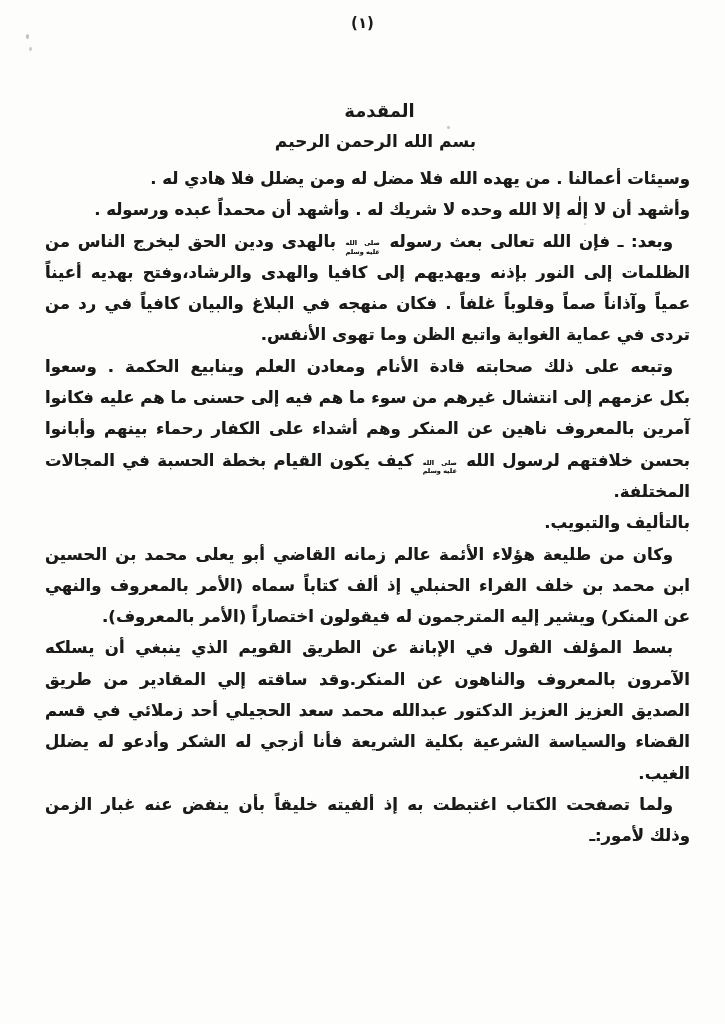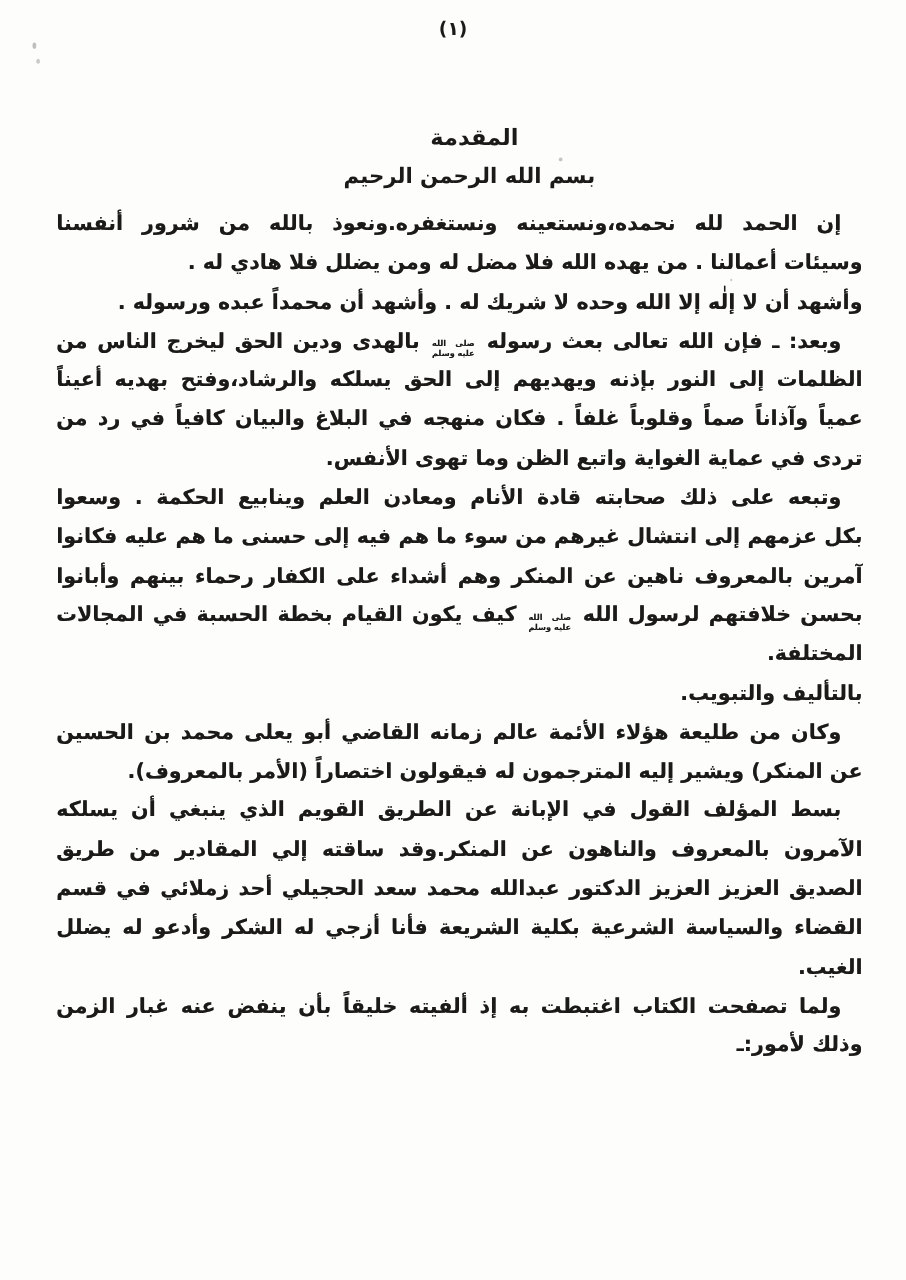--- a/index.html
+++ b/index.html
@@ -89,44 +89,44 @@
 </style>
 </head>
 <body>
 
 <div class="page">
   <div class="page-number">(١)</div>
   <h1 class="section-title">المقدمة</h1>
   <div class="basmala">بسم الله الرحمن الرحيم</div>
   <div class="body-text" id="body-text">
       <div class="para">
-        <div class="line full indent">إن الحمد لله نحمده،ونستعينه ونستغفره.ونعوذ بالله من شرور أنفسنا</div>
         <div class="line last">وسيئات أعمالنا . من يهده الله فلا مضل له ومن يضلل فلا هادي له .</div>
       </div>
       <div class="para">
         <div class="line last">وأشهد أن لا إلٰه إلا الله وحده لا شريك له . وأشهد أن محمداً عبده ورسوله .</div>
       </div>
       <div class="para">
         <div class="line full indent">وبعد: ـ فإن الله تعالى بعث رسوله <span class="pbuh"><span>صلى الله</span><span>عليه وسلم</span></span> بالهدى ودين الحق ليخرج الناس من</div>
-        <div class="line full">الظلمات إلى النور بإذنه ويهديهم إلى الحق يسلكه والرشاد،وفتح بهديه أعيناً</div>
+        <div class="line full">الظلمات إلى النور بإذنه ويهديهم إلى كافيا والهدى والرشاد،وفتح بهديه أعيناً</div>
         <div class="line full">عمياً وآذاناً صماً وقلوباً غلفاً . فكان منهجه في البلاغ والبيان كافياً في رد من</div>
         <div class="line last">تردى في عماية الغواية واتبع الظن وما تهوى الأنفس.</div>
       </div>
       <div class="para">
         <div class="line full indent">وتبعه على ذلك صحابته قادة الأنام ومعادن العلم وينابيع الحكمة . وسعوا</div>
         <div class="line full">بكل عزمهم إلى انتشال غيرهم من سوء ما هم فيه إلى حسنى ما هم عليه فكانوا</div>
         <div class="line full">آمرين بالمعروف ناهين عن المنكر وهم أشداء على الكفار رحماء بينهم وأبانوا</div>
         <div class="line full">بحسن خلافتهم لرسول الله <span class="pbuh"><span>صلى الله</span><span>عليه وسلم</span></span> كيف يكون القيام بخطة الحسبة في المجالات</div>
         <div class="line last">المختلفة.</div>
       </div>
       <div class="para">
         <div class="line last">بالتأليف والتبويب.</div>
       </div>
       <div class="para">
         <div class="line full indent">وكان من طليعة هؤلاء الأئمة عالم زمانه القاضي أبو يعلى محمد بن الحسين</div>
+        <div class="line full">ابن محمد بن خلف الفراء الحنبلي إذ ألف كتاباً سماه (الأمر بالمعروف والنهي</div>
         <div class="line last">عن المنكر) ويشير إليه المترجمون له فيقولون اختصاراً (الأمر بالمعروف).</div>
       </div>
       <div class="para">
         <div class="line full indent">بسط المؤلف القول في الإبانة عن الطريق القويم الذي ينبغي أن يسلكه</div>
         <div class="line full">الآمرون بالمعروف والناهون عن المنكر.وقد ساقته إلي المقادير من طريق</div>
         <div class="line full">الصديق العزيز العزيز الدكتور عبدالله محمد سعد الحجيلي أحد زملائي في قسم</div>
         <div class="line full">القضاء والسياسة الشرعية بكلية الشريعة فأنا أزجي له الشكر وأدعو له يضلل</div>
         <div class="line last">الغيب.</div>
       </div>
       <div class="para">

